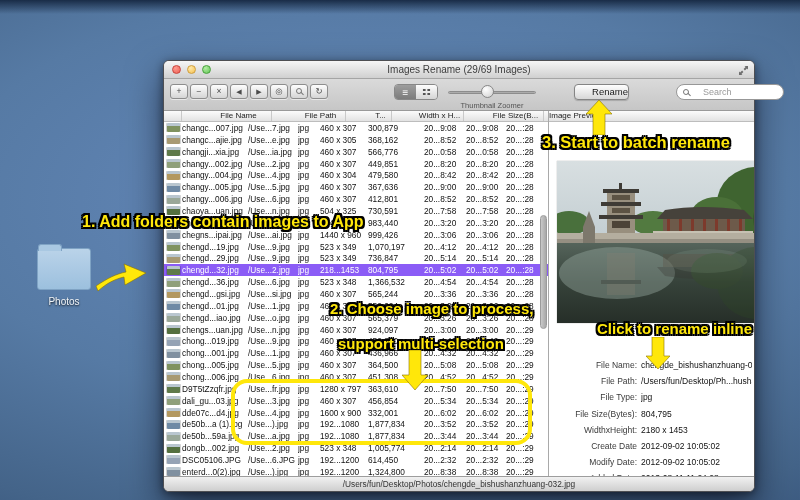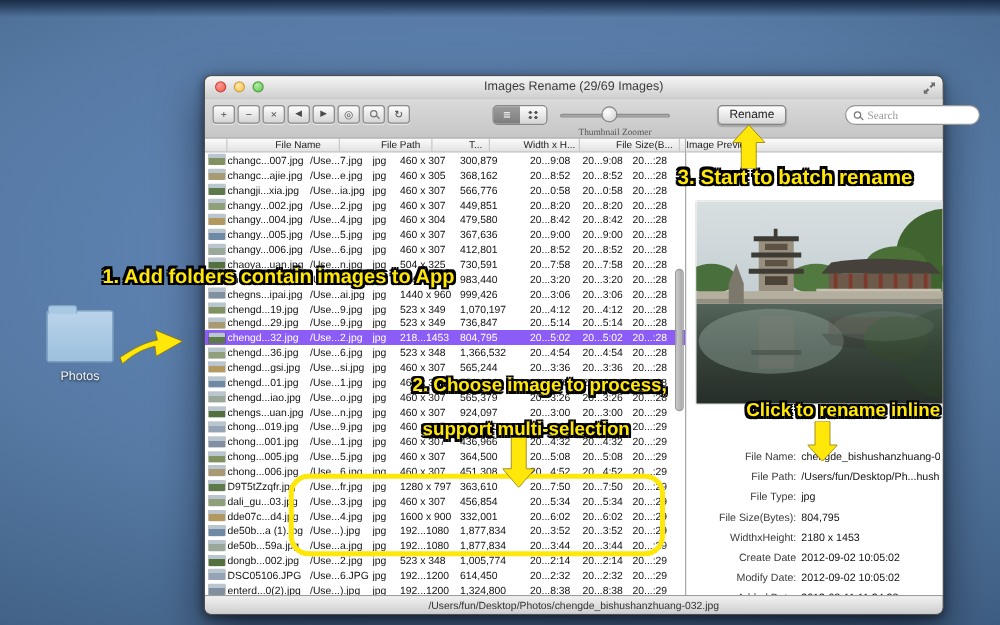--- a/index.html
+++ b/index.html
@@ -42,27 +42,27 @@
     border-radius:4px;display:flex;overflow:hidden;}
   .seg{flex:1;display:flex;align-items:center;justify-content:center;}
   .seg.active{background:linear-gradient(#9d9d9d,#7c7c7c);color:#fff;font-size:10px;}
   .seg.inactive{background:linear-gradient(#fdfdfd,#d5d5d5);}
   .dots{width:9px;height:8px;background-image:radial-gradient(circle,#555 1.1px,transparent 1.4px);
     background-size:4.5px 4px;}
   .slider-track{position:absolute;left:284px;top:12px;width:88px;height:3px;border-radius:2px;
     background:linear-gradient(#969696,#c2c2c2);border:1px solid #8d8d8d;}
   .slider-thumb{position:absolute;left:317px;top:6px;width:13px;height:13px;border-radius:50%;
     background:radial-gradient(circle at 35% 30%,#fff,#cecece);border:1px solid #878787;}
-  .slider-label{position:absolute;left:282px;top:22px;width:92px;text-align:center;font-size:7.5px;color:#555;font-family:Liberation Serif, serif;}
+  .slider-label{position:absolute;left:282px;top:22px;width:92px;text-align:center;font-size:7.5px;color:#555;}
   .rename-btn{position:absolute;left:410px;top:5px;width:55px;height:16px;border:1px solid #848484;
     border-radius:4px;background:linear-gradient(#fefefe,#d7d7d7);font-size:9.5px;color:#1a1a1a;
-    text-align:center;line-height:14px;box-shadow:0 1px 1px rgba(0,0,0,.18);}
+    text-align:right;line-height:14px;box-shadow:0 1px 1px rgba(0,0,0,.18);}
   .search{position:absolute;left:512px;top:5px;width:108px;height:16px;border:1px solid #979797;
     border-radius:9px;background:#fff;display:flex;align-items:center;padding:0 6px;}
-  .search-ph{font-size:9px;color:#9a9a9a;margin-left:5px;font-family:Liberation Serif, serif;}
+  .search-ph{font-size:9px;color:#9a9a9a;margin-left:14px;}
   .mag{width:6px;height:6px;border:1.4px solid #777;border-radius:50%;position:relative;display:inline-block;flex:none;}
   .mag::after{content:"";position:absolute;width:4px;height:1.4px;background:#777;right:-3.4px;bottom:-1px;transform:rotate(45deg);}
 
   
   .table-area{position:absolute;left:0;top:50px;width:384px;bottom:15px;background:#fff;overflow:hidden;}
   .thead{position:absolute;top:0;left:0;right:0;height:11px;display:grid;
     grid-template-columns:18px 66px 50px 22px 48px 56px 42px 40px 38px;
     background:linear-gradient(#fbfbfb,#e2e2e2);border-bottom:1px solid #bdbdbd;gap:24px;}
   .th{border-right:1px solid #c9c9c9;text-align:center;font-size:8px;color:#222;line-height:10px;
     overflow:hidden;white-space:nowrap;}

